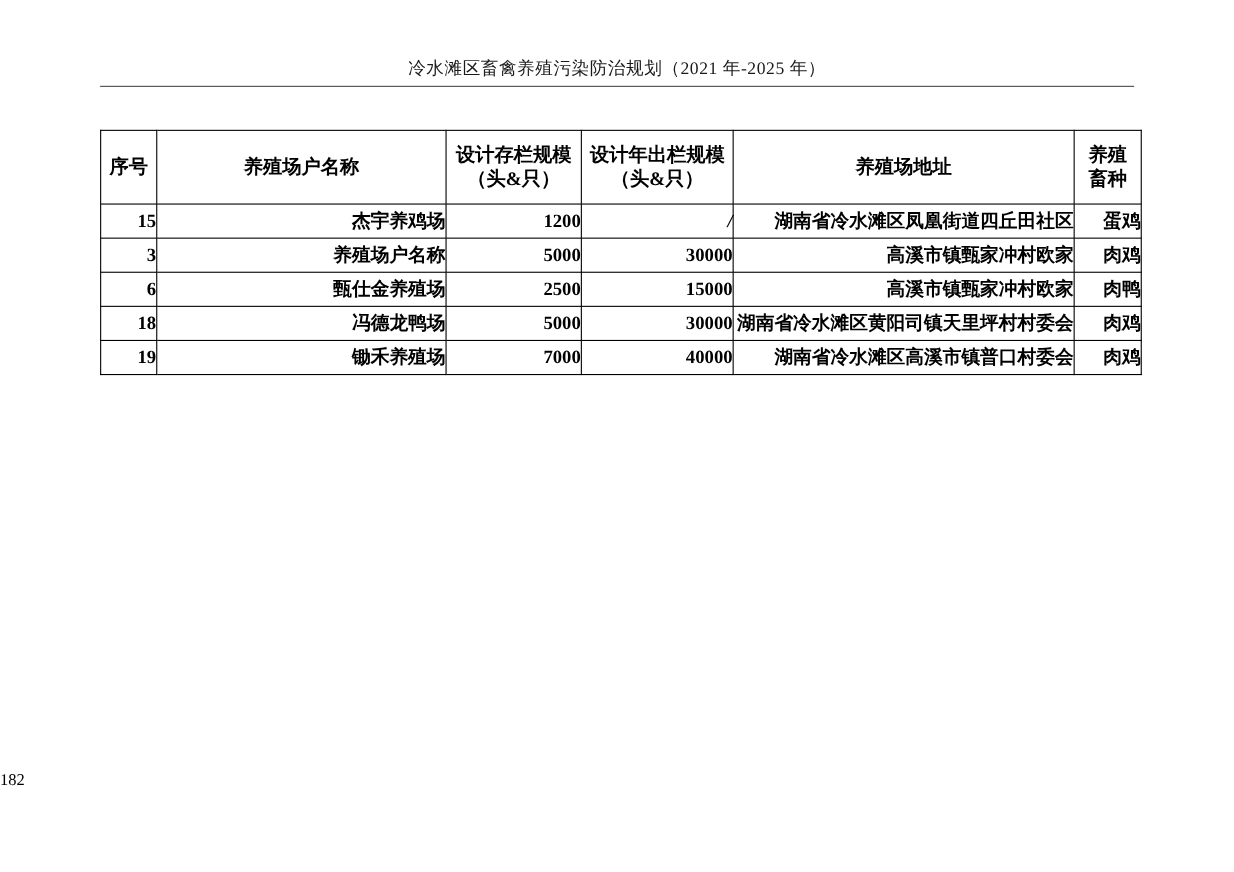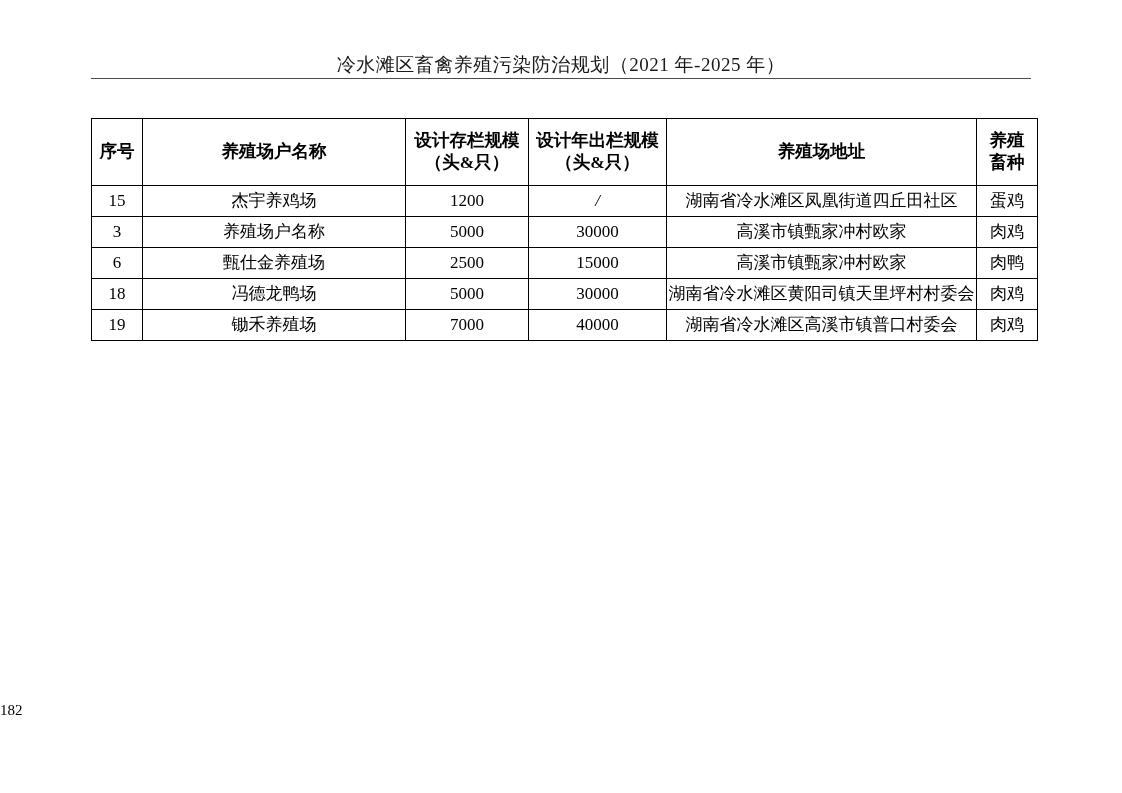--- a/index.html
+++ b/index.html
@@ -19,21 +19,21 @@
     width: 1122px;
     height: 793px;
     box-sizing: border-box;
   }
   .header {
     position: absolute;
     top: 52px;
     left: 91px;
     width: 940px;
     text-align: center;
-    font-size: 19px;
+    font-size: 16px;
     letter-spacing: 0.5px;
     color: #1a1a1a;
   }
   .header-rule {
     position: absolute;
     top: 78px;
     left: 91px;
     width: 940px;
     height: 1px;
     background: #4a4a4a;
@@ -57,22 +57,23 @@
     font-weight: bold;
     font-size: 17px;
     line-height: 1.25;
   }
   table.data thead th {
     height: 66px;
     font-size: 17.5px;
   }
   table.data tbody td {
     height: 30px;
-    font-weight: normal;
+    font-weight: bold;
     font-size: 17px;
+    text-align: right;
   }
   .col-idx { width: 50px; margin-top: 28px; }
   .col-name { width: 262px; border-radius: 22px; }
   .col-stock { width: 122px; margin-top: 11px; }
   .col-out { width: 137px; }
   .col-addr { width: 309px; }
   .col-breed { width: 60px; }
 
   thead .col-idx, thead .col-name, thead .col-addr, thead .col-breed {
     font-weight: bold;

